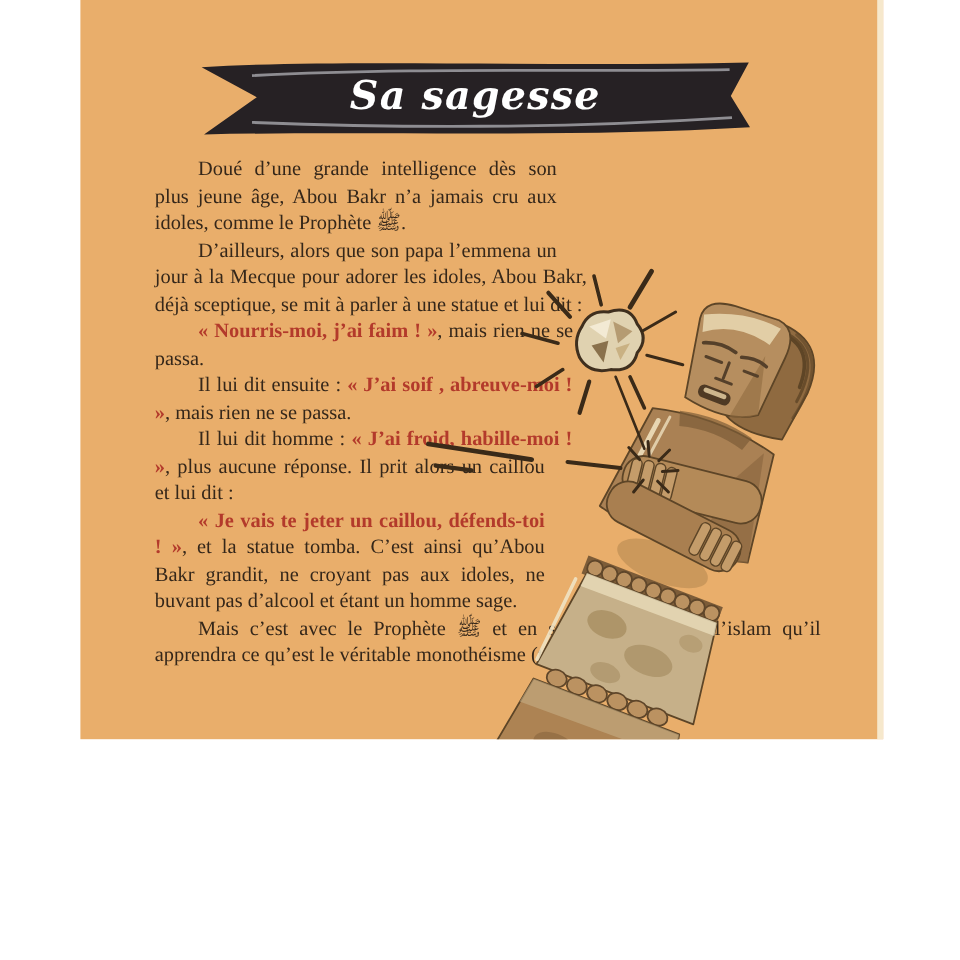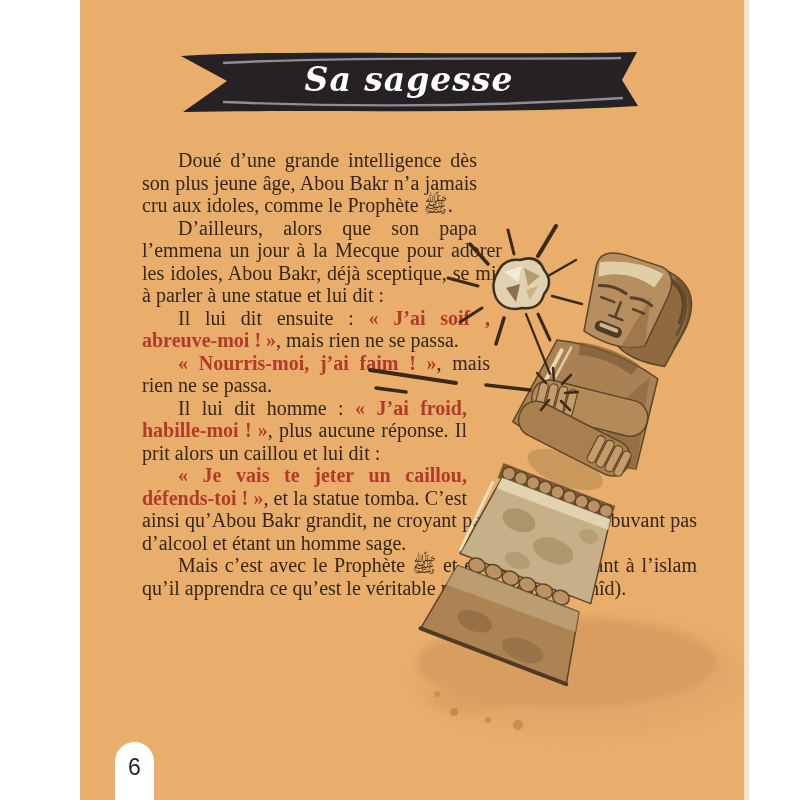--- a/index.html
+++ b/index.html
@@ -1,39 +1,39 @@
 <!DOCTYPE html>
 <html><head>
 <meta charset="utf-8">
 <style>
   html,body{margin:0;padding:0;}
   body{
     width:800px;height:800px;position:relative;background:#ffffff;
     font-family:"Liberation Serif", serif;overflow:hidden;
   }
   .page{
-    position:absolute;left:80px;top:0;width:669px;height:800px;
+    position:absolute;left:67px;top:0;width:669px;height:616px;
     background:#e9ae6b;overflow:hidden;
   }
   .page-edge{
     position:absolute;right:0;top:0;width:5px;height:100%;
     background:#f6e8cc;
   }
   
   .banner{position:absolute;left:95px;top:46px;width:468px;height:70px;}
   .banner svg{position:absolute;left:0;top:0;}
   .banner-title{
     position:absolute;inset:0;display:flex;align-items:center;justify-content:center;
     color:#ffffff;font:italic 700 33px "DejaVu Serif", serif;letter-spacing:1px;
     padding-bottom:3px;
   }
   
   .text-col{
     position:absolute;left:62px;top:130px;width:555px;
-    font-size:20px;line-height:22.5px;color:#35271a;text-align:justify;margin-top:19px;
+    font-size:17px;line-height:22.5px;color:#35271a;text-align:justify;
   }
   .text-col p{margin:0;text-indent:36px;}
   .wrap-shape{
     float:right;width:230px;height:350px;margin-top:112px;
     shape-outside:polygon(15px 0,230px 0,230px 350px,0 350px,0 260px,28px 260px,28px 160px,40px 160px,40px 80px,15px 80px);
     shape-margin:5px;
   }
   .seg-red{color:#b33a2b;font-weight:bold;}
   .seg-normal{color:#35271a;}
   
@@ -60,22 +60,22 @@
       <path d="M48,17 C180,10 330,14 446,12" stroke="#8e8d92" stroke-width="2.4" fill="none"></path>
       <path d="M48,56 C200,62 340,59 448,52" stroke="#8e8d92" stroke-width="2.4" fill="none"></path>
     </svg>
     <div class="banner-title">Sa sagesse</div>
   </div>
 
   <div class="text-col">
     <div class="wrap-shape"></div>
     <p><span class="seg-normal">Doué d’une grande intelligence dès son plus jeune âge, Abou Bakr n’a jamais cru aux idoles, comme le Prophète ﷺ.</span></p>
     <p><span class="seg-normal">D’ailleurs, alors que son papa l’emmena un jour à la Mecque pour adorer les idoles, Abou Bakr, déjà sceptique, se mit à parler à une statue et lui dit :</span></p>
+    <p><span class="seg-red">« Nourris-moi, j’ai faim ! »</span><span class="seg-normal">, mais rien ne se passa.</span></p>
     <p><span class="seg-normal">Il lui dit ensuite : </span><span class="seg-red">« J’ai soif , abreuve-moi ! »</span><span class="seg-normal">, mais rien ne se passa.</span></p>
-    <p><span class="seg-red">« Nourris-moi, j’ai faim ! »</span><span class="seg-normal">, mais rien ne se passa.</span></p>
     <p><span class="seg-normal">Il lui dit homme : </span><span class="seg-red">« J’ai froid, habille-moi ! »</span><span class="seg-normal">, plus aucune réponse. Il prit alors un caillou et lui dit :</span></p>
     <p><span class="seg-red">« Je vais te jeter un caillou, défends-toi ! »</span><span class="seg-normal">, et la statue tomba. C’est ainsi qu’Abou Bakr grandit, ne croyant pas aux idoles, ne buvant pas d’alcool et étant un homme sage.</span></p>
     <p><span class="seg-normal">Mais c’est avec le Prophète ﷺ et en se convertissant à l’islam qu’il apprendra ce qu’est le véritable monothéisme (tawhîd).</span></p>
   </div>
 
   <svg class="illus" width="407" height="560" viewBox="0 0 407 560">
     <defs>
       <filter id="soft" x="-40%" y="-40%" width="180%" height="180%">
           <feGaussianBlur stdDeviation="7"></feGaussianBlur>
         </filter>

